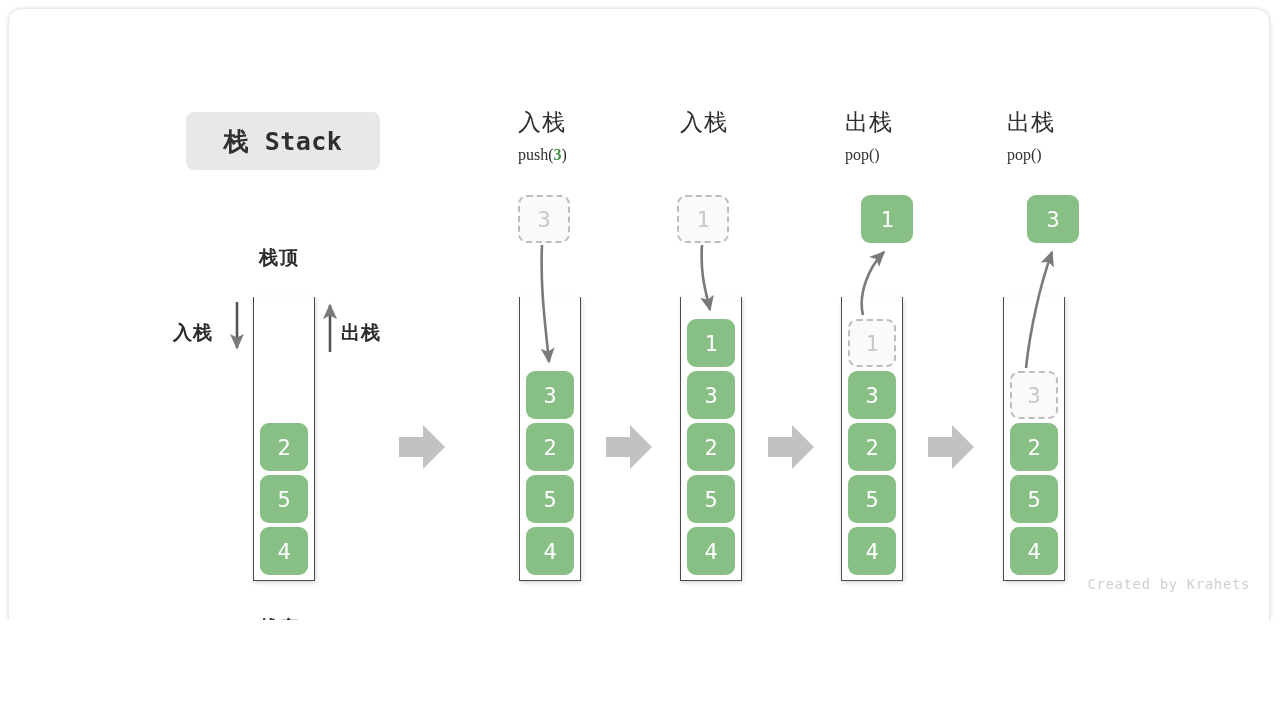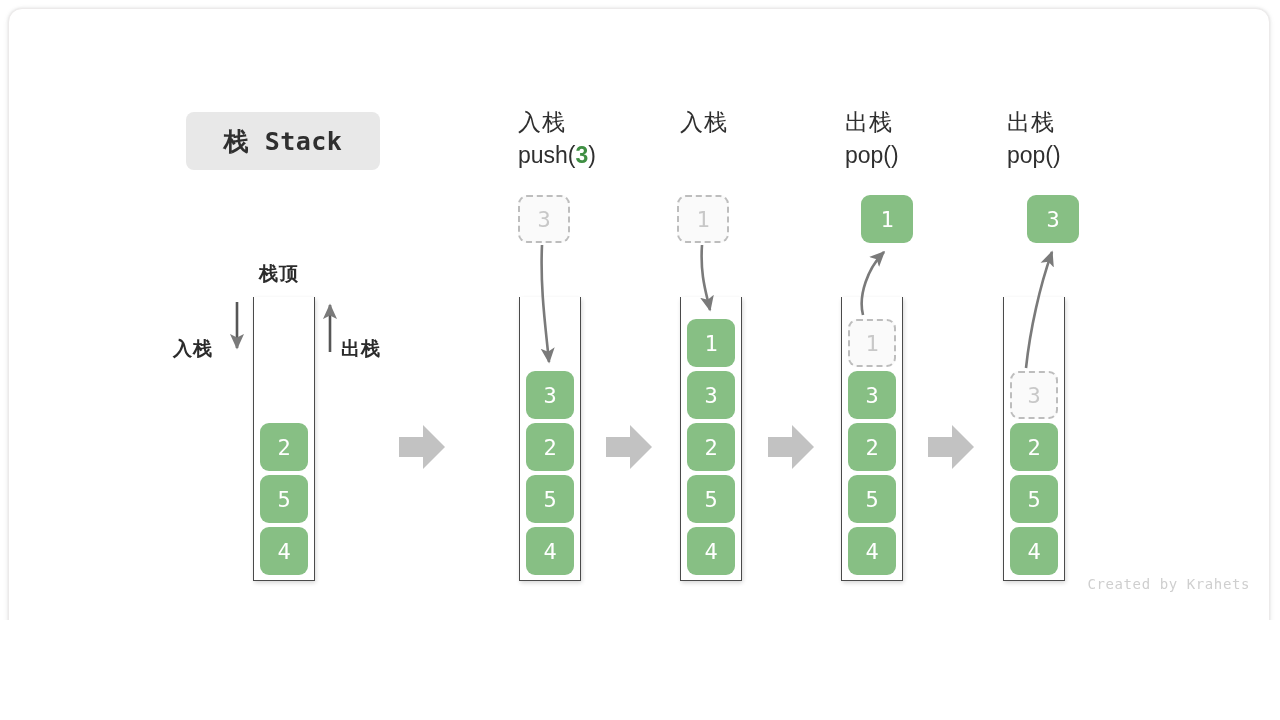--- a/index.html
+++ b/index.html
@@ -57,22 +57,22 @@
     color: #2f2f2f;
   }
   .col-head .cn {
     font-family: "DejaVu Sans", sans-serif;
     font-size: 23px;
     line-height: 31px;
     letter-spacing: 1px;
     color: #2f2f2f;
   }
   .col-head .code {
-    font-family: Liberation Sans, sans-serif;
-    font-size: 23px;
+    font-family: Liberation Serif, serif;
+    font-size: 16px;
     line-height: 34px;
     color: #2f2f2f;
     white-space: pre;
   }
   .col-head .code .arg { color: #3f8f43; font-weight: bold; }
 
   
   .stack {
     position: absolute;
     width: 62px;
@@ -148,21 +148,20 @@
 
   
   .lbl-bold {
     position: absolute;
     font-family: "DejaVu Sans", sans-serif;
     font-size: 19px;
     font-weight: bold;
     color: #2b2b2b;
     letter-spacing: 1px;
     white-space: nowrap;
-    margin-top: 16px;
   }
 
   svg.overlay {
     position: absolute;
     left: 0;
     top: 0;
     width: 1280px;
     height: 720px;
     pointer-events: none;
   }

